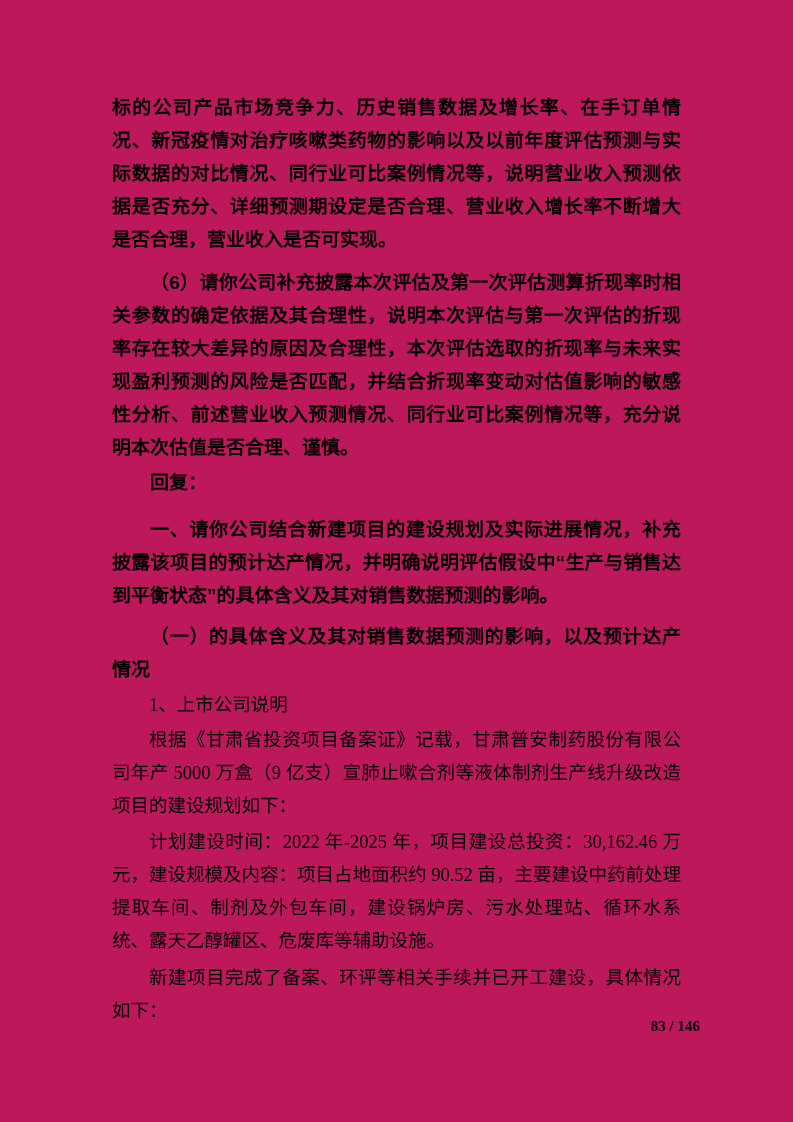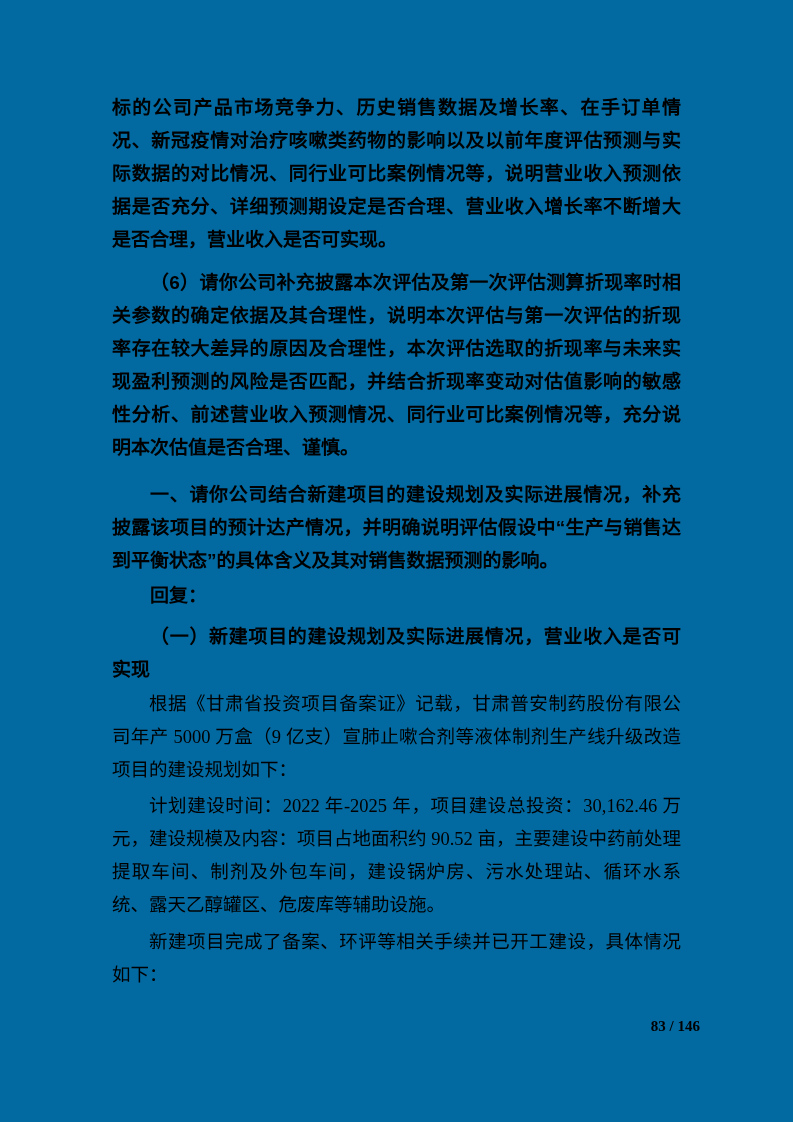--- a/index.html
+++ b/index.html
@@ -4,21 +4,21 @@
 <style>
   html, body {
     margin: 0;
     padding: 0;
     background: #ffffff;
   }
   .page {
     position: relative;
     width: 793px;
     height: 1122px;
-    background: #0369a1;
+    background: #be185d;
     color: #000000;
     overflow: hidden;
     box-sizing: border-box;
   }
   .content {
     position: absolute;
     top: 0;
     left: 112px;
     width: 569px;
     padding-top: 91px;
@@ -61,23 +61,24 @@
     color: #000000;
   }
 </style>
 </head>
 <body>
 
 <div class="page">
   <div class="content">
     <p class="p-bold">标的公司产品市场竞争力、历史销售数据及增长率、在手订单情况、新冠疫情对治疗咳嗽类药物的影响以及以前年度评估预测与实际数据的对比情况、同行业可比案例情况等，说明营业收入预测依据是否充分、详细预测期设定是否合理、营业收入增长率不断增大是否合理，营业收入是否可实现。</p>
     <p class="p-bold ind mt10">（6）请你公司补充披露本次评估及第一次评估测算折现率时相关参数的确定依据及其合理性，说明本次评估与第一次评估的折现率存在较大差异的原因及合理性，本次评估选取的折现率与未来实现盈利预测的风险是否匹配，并结合折现率变动对估值影响的敏感性分析、前述营业收入预测情况、同行业可比案例情况等，充分说明本次估值是否合理、谨慎。</p>
+    <p class="p-bold ind mt2">回复：</p>
     <p class="p-bold ind mt14">一、请你公司结合新建项目的建设规划及实际进展情况，补充披露该项目的预计达产情况，并明确说明评估假设中“生产与销售达到平衡状态”的具体含义及其对销售数据预测的影响。</p>
-    <p class="p-bold ind mt2">回复：</p>
-    <p class="p-bold ind mt8">（一）新建项目的建设规划及实际进展情况，营业收入是否可实现</p>
+    <p class="p-bold ind mt8">（一）的具体含义及其对销售数据预测的影响，以及预计达产情况</p>
+    <p class="p-serif ind mt3">1、上市公司说明</p>
     <p class="p-serif ind mt2">根据《甘肃省投资项目备案证》记载，甘肃普安制药股份有限公司年产 5000 万盒（9 亿支）宣肺止嗽合剂等液体制剂生产线升级改造项目的建设规划如下：</p>
     <p class="p-serif ind mt3">计划建设时间：2022 年-2025 年，项目建设总投资：30,162.46 万元，建设规模及内容：项目占地面积约 90.52 亩，主要建设中药前处理提取车间、制剂及外包车间，建设锅炉房、污水处理站、循环水系统、露天乙醇罐区、危废库等辅助设施。</p>
     <p class="p-serif ind mt4">新建项目完成了备案、环评等相关手续并已开工建设，具体情况如下：</p>
 
   </div>
 
   <div class="footer">83 / 146</div>
 </div>
 
 </body></html>

